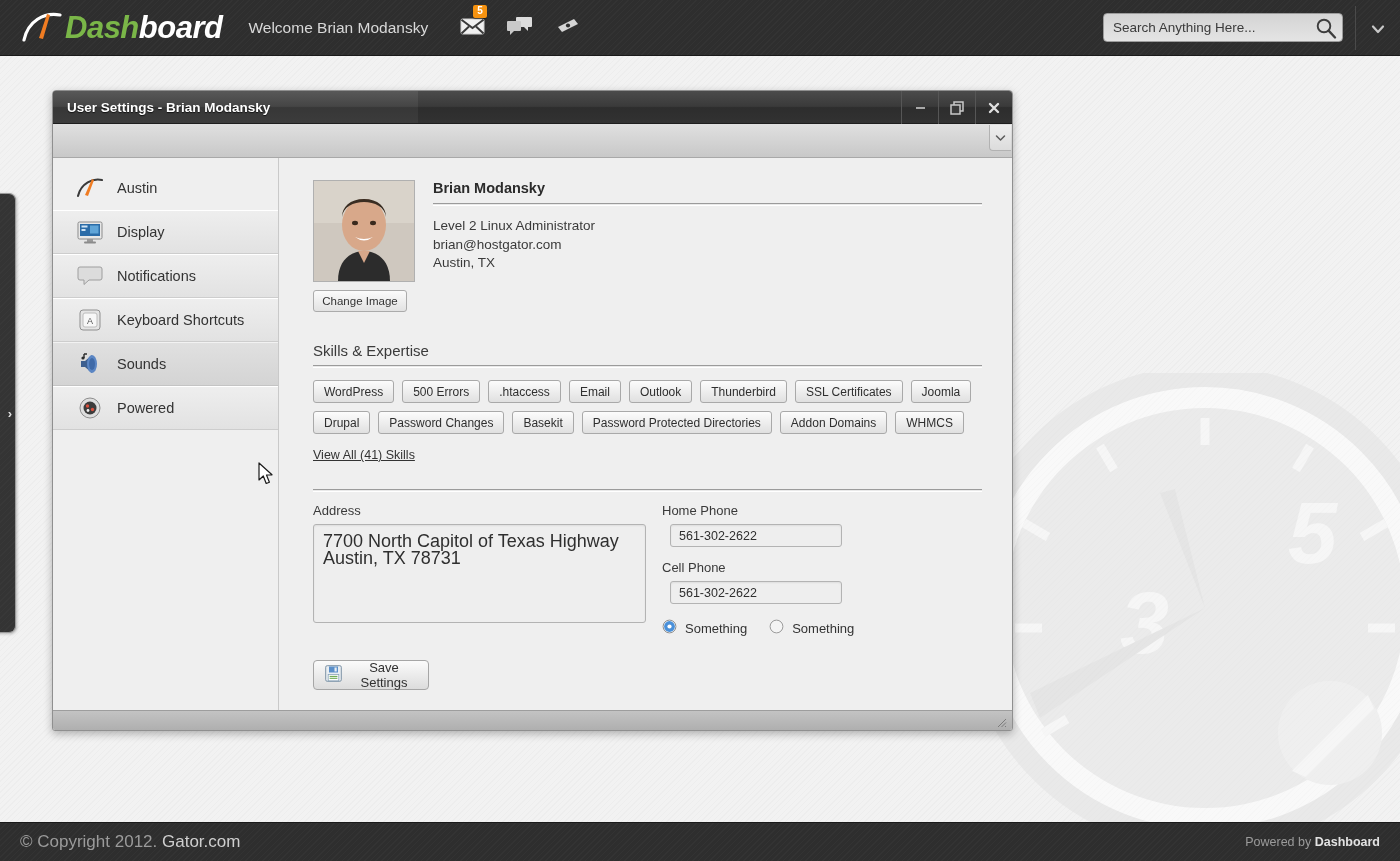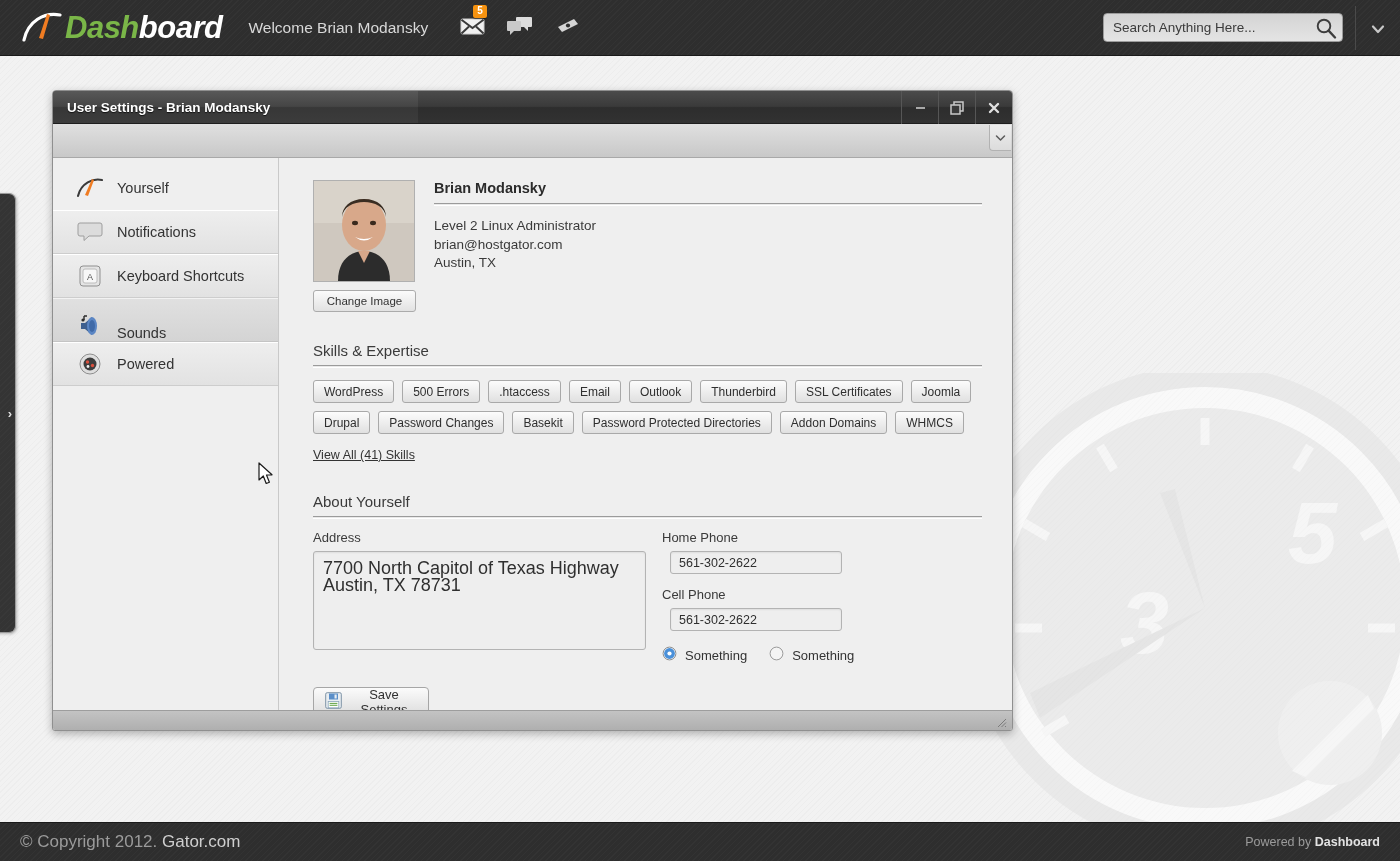--- a/index.html
+++ b/index.html
@@ -199,35 +199,34 @@
   }
   .side-item.active {
     background: #efefef;
     border-top: 1px solid transparent;
     border-bottom: 1px solid transparent;
   }
   .side-item.hover {
     background: linear-gradient(to bottom,#e0e0e0,#d4d4d4);
     border-top: 1px solid #f2f2f2;
     border-bottom: 1px solid #c4c4c4;
-    align-items: flex-end;
   }
 
   
   #content { flex: 1; padding: 22px 0 0 34px; position: relative; }
 
   #profile-row { display: flex; }
   #avatar {
     width: 102px; height: 102px;
     border: 1px solid #b0b0b0;
     background: #d8d2cb; overflow: hidden;
     flex: 0 0 102px;
   }
   #change-image-btn {
-    margin-top: 8px; width: 103px; height: 22px;
+    margin-top: 8px; width: 94px; height: 22px;
     font-size: 11.5px; color: #333;
     background: linear-gradient(to bottom,#fbfbfb,#e2e2e2);
     border: 1px solid #ababab; border-radius: 3px;
     cursor: pointer;
     font-family: "Liberation Sans", sans-serif;
   }
 
   #profile-info { margin-left: 18px; flex: 1; padding-right: 30px; }
   #profile-name {
     font-size: 14.5px; font-weight: bold; color: #2b2b2b;
@@ -457,23 +456,37 @@
 
     <div id="sidebar">
 
       <div class="side-item active">
         <span class="side-ico">
           <svg width="28" height="22" viewBox="0 0 28 22">
             <path d="M2 19 C5 6, 17 1, 26 3" fill="none" stroke="#3a3a3a" stroke-width="2.1" stroke-linecap="round"></path>
             <path d="M18 3 L12 19 L9 18 L16 2 Z" fill="#f07c22"></path>
           </svg>
         </span>
-        <span>Yourself</span>
-      </div>
-
+        <span>Austin</span>
+      </div>
+
+      <div class="side-item normal">
+        <span class="side-ico">
+          <svg width="26" height="24" viewBox="0 0 26 24">
+            <rect x="1" y="2" width="24" height="17" rx="1.5" fill="#e8e8e8" stroke="#8b8b8b"></rect>
+            <rect x="3" y="4" width="20" height="12" fill="#2b6ca8"></rect>
+            <rect x="4.5" y="5.5" width="6" height="2" fill="#cfe4f5"></rect>
+            <rect x="4.5" y="9" width="4" height="2" fill="#cfe4f5"></rect>
+            <rect x="13" y="5.5" width="8.5" height="8" fill="#60a5d8"></rect>
+            <rect x="10" y="19" width="6" height="3" fill="#9a9a9a"></rect>
+            <rect x="7" y="21.5" width="12" height="2" rx="1" fill="#8b8b8b"></rect>
+          </svg>
+        </span>
+        <span>Display</span>
+      </div>
 
       <div class="side-item normal">
         <span class="side-ico">
           <svg width="26" height="22" viewBox="0 0 26 22">
             <path d="M3 2 h20 a2 2 0 0 1 2 2 v9 a2 2 0 0 1 -2 2 h-11 l-5 4.5 v-4.5 h-4 a2 2 0 0 1 -2 -2 v-9 a2 2 0 0 1 2 -2 z" fill="#dcdcdc" stroke="#9e9e9e"></path>
           </svg>
         </span>
         <span>Notifications</span>
       </div>
 
@@ -564,21 +577,20 @@
             <span class="tag">Basekit</span>
             <span class="tag">Password Protected Directories</span>
             <span class="tag">Addon Domains</span>
             <span class="tag">WHMCS</span>
           </div>
         </div>
         <a id="view-all">View All (41) Skills</a>
       </div>
 
       <div id="about-sec">
-        <div class="section-head">About Yourself</div>
         <div class="rule"></div>
 
         <div id="about-grid">
           <div>
             <div class="fld-label">Address</div>
             <textarea id="address-area" style="">7700 North Capitol of Texas Highway
 Austin, TX 78731</textarea>
           </div>
 
           <div>

